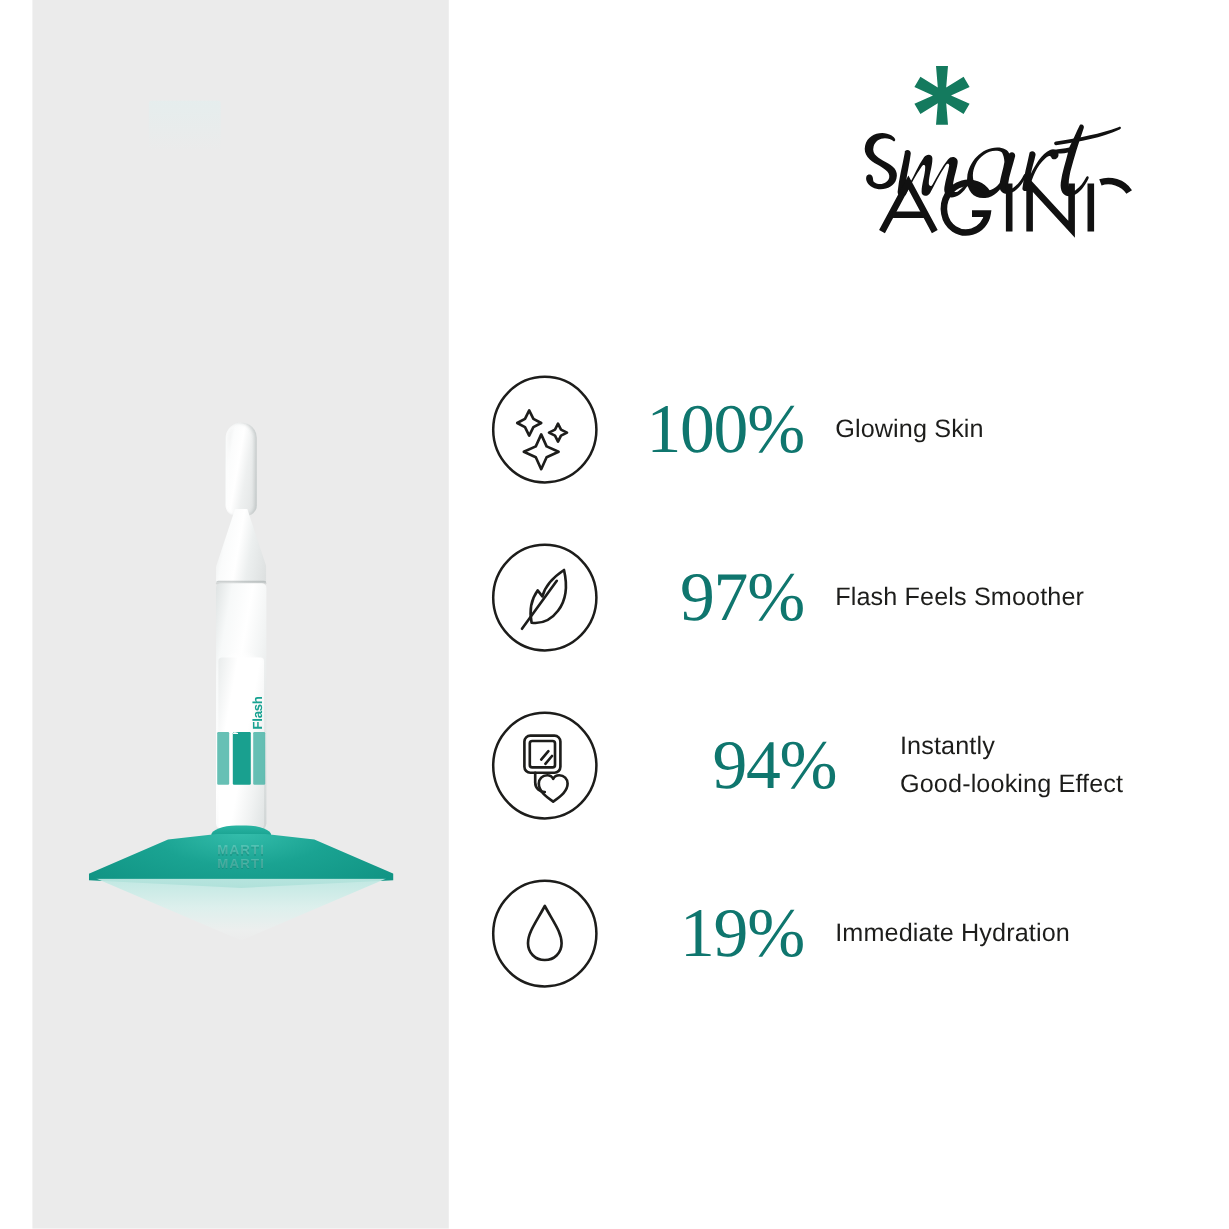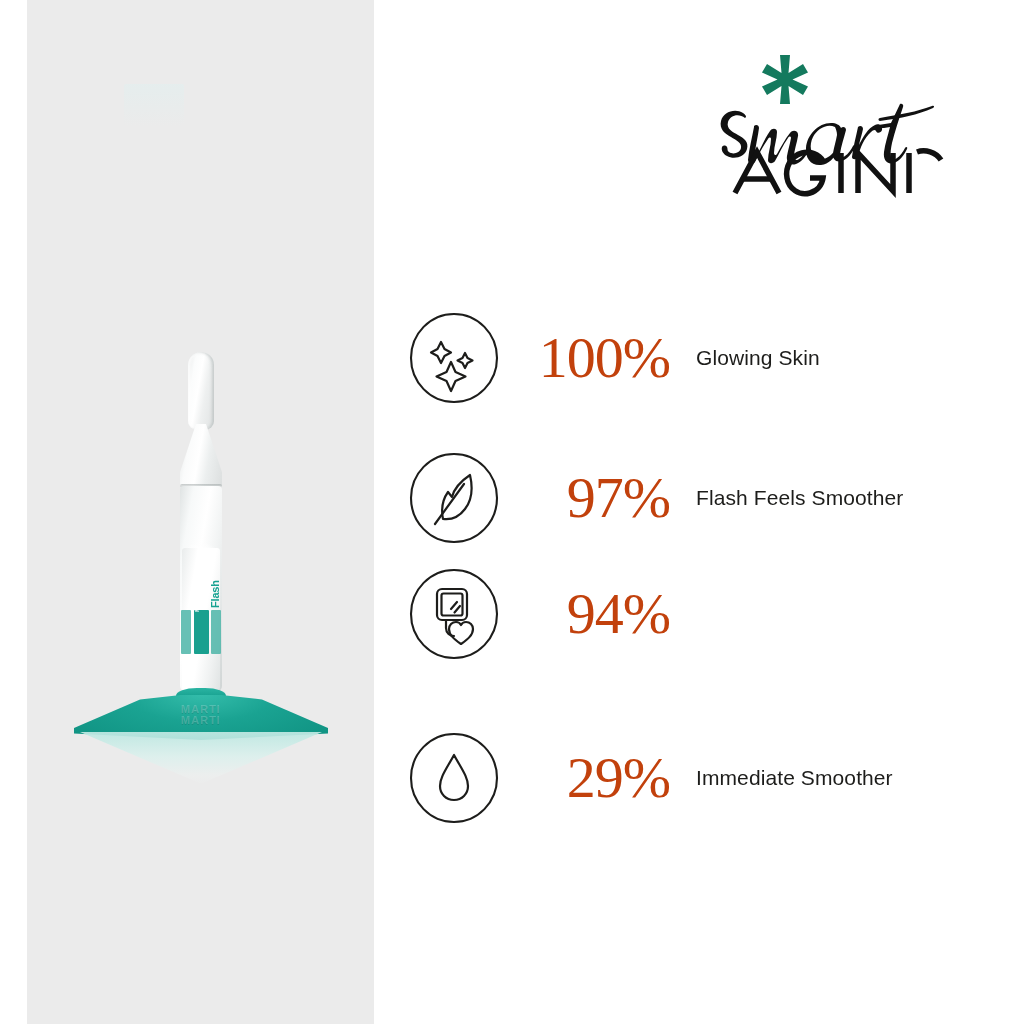--- a/index.html
+++ b/index.html
@@ -241,21 +241,21 @@
   .benefit-row {
     position: absolute;
     left: 34px;
     width: 616px;
     height: 92px;
     display: flex;
     align-items: center;
   }
   #row-0 { top: 312px; }
   #row-1 { top: 452px; }
-  #row-2 { top: 568px; }
+  #row-2 { top: 592px; gap: 27px; }
   #row-3 { top: 732px; }
 
   .benefit-icon {
     flex: 0 0 auto;
     width: 92px;
     height: 92px;
   }
   .benefit-icon svg { display: block; }
   .ico-circle {
     fill: none;
@@ -272,21 +272,21 @@
 
   .benefit-percent {
     flex: 0 0 auto;
     width: 196px;
     text-align: right;
     padding-right: 26px;
     box-sizing: border-box;
     font-family: "Liberation Serif", "DejaVu Serif", serif;
     font-size: 58px;
     line-height: 58px;
-    color: #c2410c;
+    color: #0f766e;
     letter-spacing: -1px;
   }
 
   .benefit-label {
     flex: 1 1 auto;
     font-family: "Liberation Sans", sans-serif;
     font-size: 21px;
     line-height: 32px;
     color: #1d1d1b;
     font-weight: 400;
@@ -393,26 +393,28 @@
         <ellipse class="ico-circle" cx="46" cy="46" rx="43" ry="44"></ellipse>
         <rect class="ico-glyph" x="29" y="21" width="30" height="31" rx="5" ry="5"></rect>
         <rect class="ico-glyph" x="33.5" y="25.5" width="21" height="22" rx="2" ry="2" stroke-width="1.6"></rect>
         <path class="ico-glyph" d="M49 34 L43 41" stroke-width="1.6"></path>
         <path class="ico-glyph" d="M52 38 L46.5 44.5" stroke-width="1.6"></path>
         <path class="ico-glyph" d="M38 52 L38 60 c0 5 4 8 8 8"></path>
         <path class="ico-glyph" d="M53 76 c-7 -5 -12 -9 -12 -15 c0 -4 3 -7 7 -7 c2 0 4 1 5 3 c1 -2 3 -3 5 -3 c4 0 7 3 7 7 c0 6 -5 10 -12 15 Z"></path>
       </svg>
     </div>
     <div class="benefit-percent">94%</div>
+    <div class="benefit-label">Instantly
+Good-looking Effect</div>
   </div>
 
   <div class="benefit-row" id="row-3">
     <div class="benefit-icon">
       <svg width="92" height="92" viewBox="0 0 92 92" xmlns="http://www.w3.org/2000/svg">
         <ellipse class="ico-circle" cx="46" cy="46" rx="43" ry="44"></ellipse>
         <path class="ico-glyph" d="M46 23 c-7 13 -14 22 -14 31 c0 8 6 14 14 14 c8 0 14 -6 14 -14 c0 -9 -7 -18 -14 -31 Z"></path>
       </svg>
     </div>
-    <div class="benefit-percent">29%</div>
-    <div class="benefit-label">Immediate Smoother</div>
+    <div class="benefit-percent">19%</div>
+    <div class="benefit-label">Immediate Hydration</div>
   </div>
 
 </div>
 
 </body></html>

